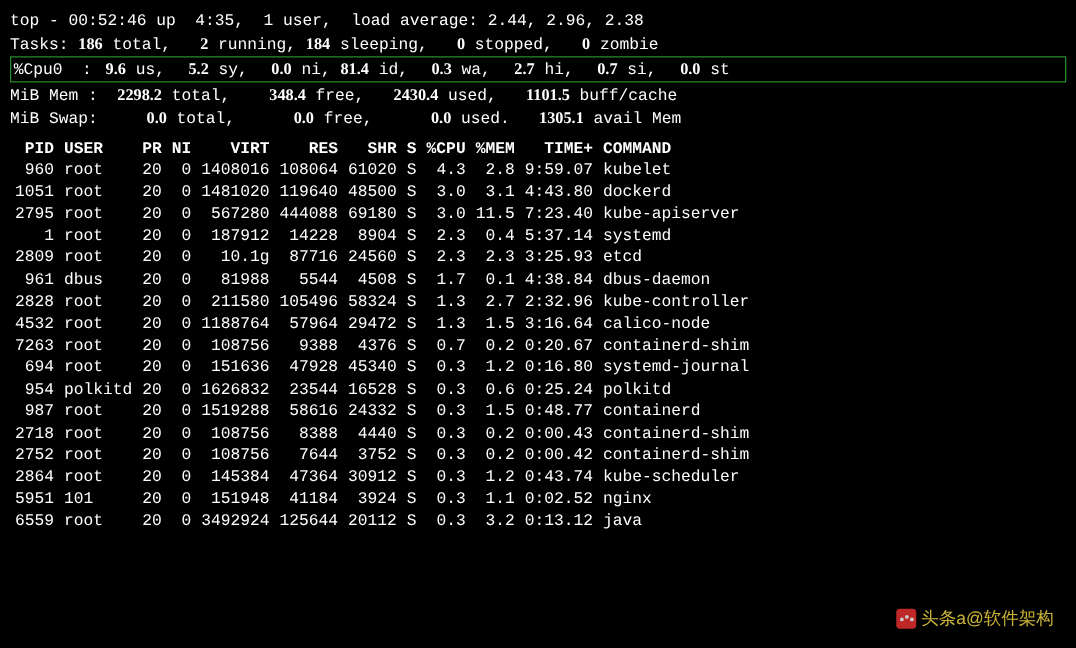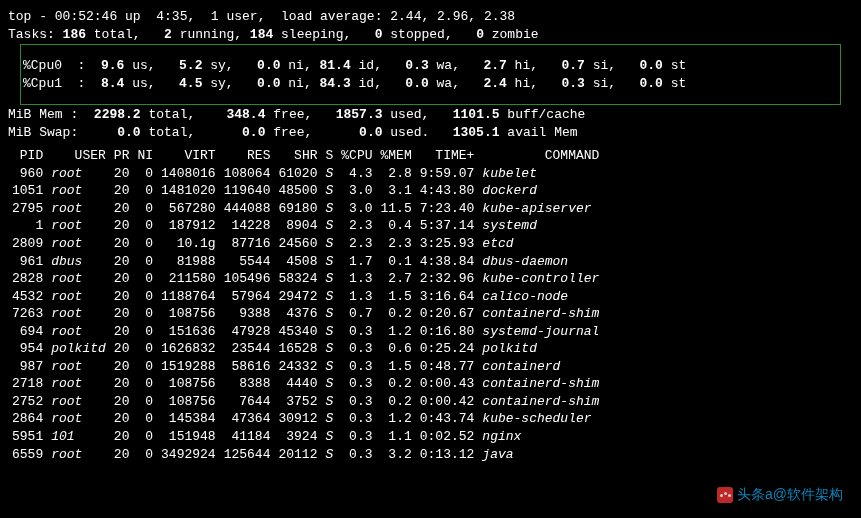--- a/index.html
+++ b/index.html
@@ -9,49 +9,49 @@
     color: #fff;
     font-family: "Courier New", monospace;
     font-size: 13px;
     line-height: 1.35;
     width: 861px;
     height: 518px;
     box-sizing: border-box;
     position: relative;
     overflow: hidden;
   }
-  .bold { font-weight: bold; }
+  .bold { font-weight: bold; font-family: Liberation Serif, serif; }
   .header-line { white-space: pre; }
   .cpu-box {
     border: 1px solid #2a8a2a;
-    padding: 12px 2px;
-    margin: 1px 12px;
+    padding: 0 2px;
+    margin: 1px 0;
   }
   table {
     border-collapse: collapse;
     margin-top: 6px;
     white-space: pre;
   }
   th {
     text-align: right;
     padding: 0 4px;
-    font-weight: normal;
+    font-weight: bold;
     border-bottom: none;
   }
-  th.left { text-align: right; }
+  th.left { text-align: left; }
   td {
     text-align: right;
     padding: 0 4px;
   }
-  td.left { text-align: left; font-style: italic; }
+  td.left { text-align: left; }
   .watermark {
     position: absolute;
     right: 18px;
     bottom: 14px;
-    color: #0ea5e9;
+    color: #fde047;
     font-family: sans-serif;
     font-size: 14px;
     opacity: 0.8;
     display: flex;
     align-items: center;
     gap: 4px;
   }
   .wm-icon {
     width: 16px; height: 16px;
     background: #e33;
@@ -72,25 +72,24 @@
 </head>
 <body>
 
 <div class="header-line">top - 00:52:46 up  4:35,  1 user,  load average: 2.44, 2.96, 2.38</div>
 
 <div class="header-line">Tasks: <span class="bold">186</span> total,   <span class="bold">2</span> running, <span class="bold">184</span> sleeping,   <span class="bold">0</span> stopped,   <span class="bold">0</span> zombie</div>
 
 <div class="cpu-box">
   <div id="cpu-lines">
       <div class="header-line">%Cpu0  : <span class="bold"> 9.6</span> us,  <span class="bold"> 5.2</span> sy,  <span class="bold"> 0.0</span> ni, <span class="bold">81.4</span> id,  <span class="bold"> 0.3</span> wa,  <span class="bold"> 2.7</span> hi,  <span class="bold"> 0.7</span> si,  <span class="bold"> 0.0</span> st</div>
-      <div class="header-line">%Cpu1  : <span class="bold"> 8.4</span> us,  <span class="bold"> 4.5</span> sy,  <span class="bold"> 0.0</span> ni, <span class="bold">84.3</span> id,  <span class="bold"> 0.0</span> wa,  <span class="bold"> 2.4</span> hi,  <span class="bold"> 0.3</span> si,  <span class="bold"> 0.0</span> st</div>
     </div>
 </div>
 
-<div class="header-line"><span>MiB Mem :</span>  <span class="bold">2298.2</span> total,    <span class="bold">348.4</span> free,   <span class="bold">1857.3</span> used,   <span class="bold">1101.5</span> buff/cache</div>
+<div class="header-line"><span>MiB Mem :</span>  <span class="bold">2298.2</span> total,    <span class="bold">348.4</span> free,   <span class="bold">2430.4</span> used,   <span class="bold">1101.5</span> buff/cache</div>
 
 <div class="header-line"><span>MiB Swap:</span>     <span class="bold">0.0</span> total,      <span class="bold">0.0</span> free,      <span class="bold">0.0</span> used.   <span class="bold">1305.1</span> avail Mem</div>
 
 <table>
   <thead><tr id="col-row"><th>PID</th><th class="left">USER</th><th>PR</th><th>NI</th><th>VIRT</th><th>RES</th><th>SHR</th><th class="left">S</th><th>%CPU</th><th>%MEM</th><th>TIME+</th><th class="left">COMMAND</th></tr></thead>
   <tbody id="tbody"><tr><td>960</td><td class="left">root</td><td>20</td><td>0</td><td>1408016</td><td>108064</td><td>61020</td><td class="left">S</td><td>4.3</td><td>2.8</td><td>9:59.07</td><td class="left">kubelet</td></tr><tr><td>1051</td><td class="left">root</td><td>20</td><td>0</td><td>1481020</td><td>119640</td><td>48500</td><td class="left">S</td><td>3.0</td><td>3.1</td><td>4:43.80</td><td class="left">dockerd</td></tr><tr><td>2795</td><td class="left">root</td><td>20</td><td>0</td><td>567280</td><td>444088</td><td>69180</td><td class="left">S</td><td>3.0</td><td>11.5</td><td>7:23.40</td><td class="left">kube-apiserver</td></tr><tr><td>1</td><td class="left">root</td><td>20</td><td>0</td><td>187912</td><td>14228</td><td>8904</td><td class="left">S</td><td>2.3</td><td>0.4</td><td>5:37.14</td><td class="left">systemd</td></tr><tr><td>2809</td><td class="left">root</td><td>20</td><td>0</td><td>10.1g</td><td>87716</td><td>24560</td><td class="left">S</td><td>2.3</td><td>2.3</td><td>3:25.93</td><td class="left">etcd</td></tr><tr><td>961</td><td class="left">dbus</td><td>20</td><td>0</td><td>81988</td><td>5544</td><td>4508</td><td class="left">S</td><td>1.7</td><td>0.1</td><td>4:38.84</td><td class="left">dbus-daemon</td></tr><tr><td>2828</td><td class="left">root</td><td>20</td><td>0</td><td>211580</td><td>105496</td><td>58324</td><td class="left">S</td><td>1.3</td><td>2.7</td><td>2:32.96</td><td class="left">kube-controller</td></tr><tr><td>4532</td><td class="left">root</td><td>20</td><td>0</td><td>1188764</td><td>57964</td><td>29472</td><td class="left">S</td><td>1.3</td><td>1.5</td><td>3:16.64</td><td class="left">calico-node</td></tr><tr><td>7263</td><td class="left">root</td><td>20</td><td>0</td><td>108756</td><td>9388</td><td>4376</td><td class="left">S</td><td>0.7</td><td>0.2</td><td>0:20.67</td><td class="left">containerd-shim</td></tr><tr><td>694</td><td class="left">root</td><td>20</td><td>0</td><td>151636</td><td>47928</td><td>45340</td><td class="left">S</td><td>0.3</td><td>1.2</td><td>0:16.80</td><td class="left">systemd-journal</td></tr><tr><td>954</td><td class="left">polkitd</td><td>20</td><td>0</td><td>1626832</td><td>23544</td><td>16528</td><td class="left">S</td><td>0.3</td><td>0.6</td><td>0:25.24</td><td class="left">polkitd</td></tr><tr><td>987</td><td class="left">root</td><td>20</td><td>0</td><td>1519288</td><td>58616</td><td>24332</td><td class="left">S</td><td>0.3</td><td>1.5</td><td>0:48.77</td><td class="left">containerd</td></tr><tr><td>2718</td><td class="left">root</td><td>20</td><td>0</td><td>108756</td><td>8388</td><td>4440</td><td class="left">S</td><td>0.3</td><td>0.2</td><td>0:00.43</td><td class="left">containerd-shim</td></tr><tr><td>2752</td><td class="left">root</td><td>20</td><td>0</td><td>108756</td><td>7644</td><td>3752</td><td class="left">S</td><td>0.3</td><td>0.2</td><td>0:00.42</td><td class="left">containerd-shim</td></tr><tr><td>2864</td><td class="left">root</td><td>20</td><td>0</td><td>145384</td><td>47364</td><td>30912</td><td class="left">S</td><td>0.3</td><td>1.2</td><td>0:43.74</td><td class="left">kube-scheduler</td></tr><tr><td>5951</td><td class="left">101</td><td>20</td><td>0</td><td>151948</td><td>41184</td><td>3924</td><td class="left">S</td><td>0.3</td><td>1.1</td><td>0:02.52</td><td class="left">nginx</td></tr><tr><td>6559</td><td class="left">root</td><td>20</td><td>0</td><td>3492924</td><td>125644</td><td>20112</td><td class="left">S</td><td>0.3</td><td>3.2</td><td>0:13.12</td><td class="left">java</td></tr></tbody>
 </table>
 
 <div class="watermark">
   <span class="wm-icon"></span>

